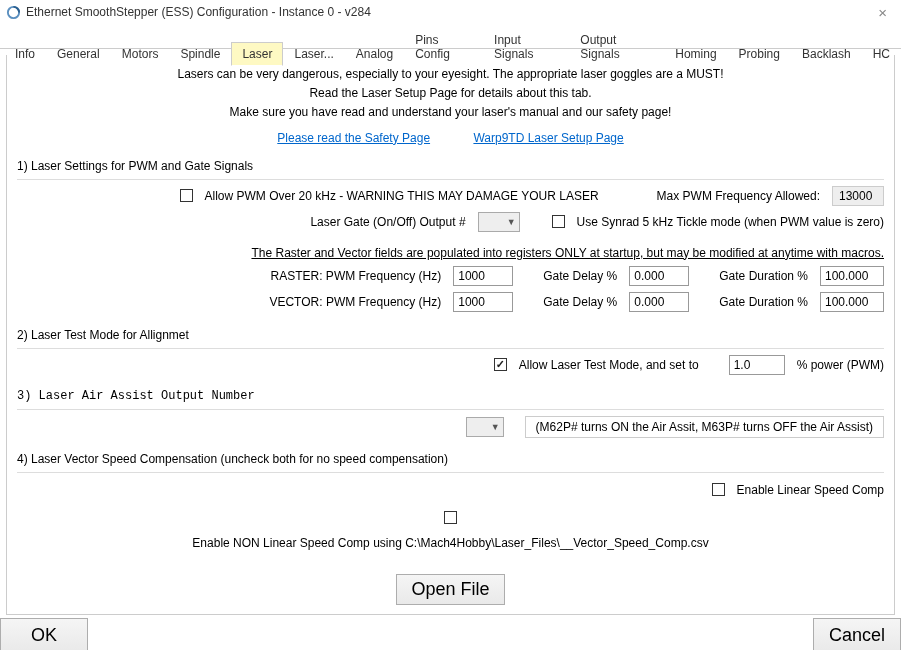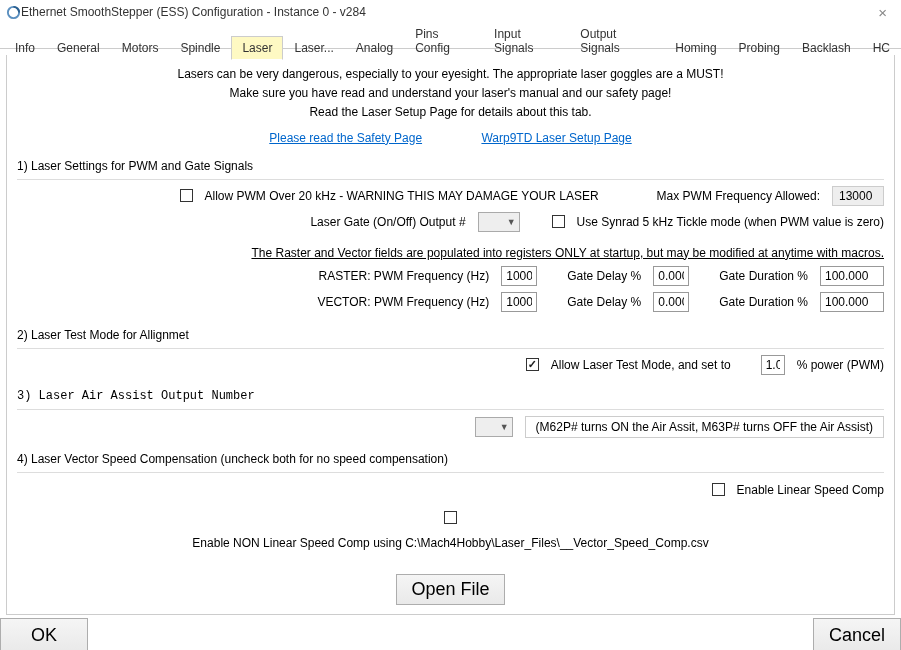--- a/index.html
+++ b/index.html
@@ -8,84 +8,84 @@
     font-family: "Segoe UI", Tahoma, sans-serif;
     font-size: 12px;
     background: #fff;
     color: #000;
   }
   .window { width: 901px; height: 650px; position: relative; background: #fff; }
   .titlebar {
     height: 24px; display: flex; align-items: center;
     padding: 0 6px; justify-content: space-between;
   }
-  .titlebar-left { display: flex; align-items: center; }
+  .titlebar-left { display: flex; align-items: center; gap: 5px; }
   .title-icon svg { width: 15px; height: 15px; display: block; }
   .title-text { font-size: 12px; color: #333; }
   .close-x { color: #888; font-size: 15px; padding: 0 8px; cursor: pointer; }
   .tabs {
     display: flex; align-items: flex-end;
     border-bottom: 1px solid #ccc;
     padding-left: 4px;
     height: 25px;
   }
   .tab {
     padding: 4px 10px; font-size: 12px; color: #333;
-    cursor: pointer; position: relative; top: 12px;
+    cursor: pointer; position: relative; top: 18px;
     border: 1px solid transparent;
   }
   .tab.active {
     border: 1px solid #ccc; border-bottom: 1px solid #fff;
     background: #fef9c3;
   }
   .content-outer {
     margin: 6px 6px 0 6px;
     border: 1px solid #ccc;
     border-top: none;
     padding: 6px 10px 16px 10px;
     height: 560px;
     position: relative;
   }
   .warning-block { text-align: center; margin: 4px 0 8px 0; line-height: 1.6; }
   .links-row { text-align: center; margin-bottom: 14px; }
-  .link { color: #0066cc; text-decoration: underline; cursor: pointer; margin: 0 28px; }
+  .link { color: #0066cc; text-decoration: underline; cursor: pointer; margin: 0 20px; }
   .section-title { margin: 10px 0 6px 0; }
   .hr { border-top: 1px solid #ddd; margin: 6px 0 2px 0; }
   .row { display: flex; align-items: center; gap: 12px; margin: 6px 0; flex-wrap: nowrap; justify-content: flex-end; }
   .chk {
     width: 13px; height: 13px; border: 1px solid #333;
     display: inline-flex; align-items: center; justify-content: center;
     background: #fff; cursor: pointer; flex-shrink: 0;
   }
   .chk.checked::after {
     content: "✓"; font-size: 11px; line-height: 1; color: #222; font-weight: bold;
   }
   .num-input {
-    width: 36px; padding: 2px 4px; font-size: 12px;
+    width: 60px; padding: 2px 4px; font-size: 12px;
     border: 1px solid #999; background: #fff;
   }
   .num-input.wide { width: 64px; }
   .readonly-box {
     background: #eee; border: 1px solid #ccc;
     padding: 2px 6px; width: 52px; display: inline-block;
   }
   .combobox {
     display: inline-flex; align-items: center; justify-content: flex-end;
     width: 42px; height: 20px; border: 1px solid #aaa;
     background: #eee; padding: 0 3px; cursor: pointer;
   }
   .combobox .chev { font-size: 9px; color: #555; }
   .gate-row .label { min-width: 165px; }
   .btn {
     border: 1px solid #adadad; background: linear-gradient(#f5f5f5,#e9e9e9);
     padding: 4px 14px; font-size: 18px; cursor: pointer;
   }
   .box-outline {
     display: inline-flex; align-items: center; gap: 8px;
-    border: 1px solid #ccc; padding: 3px 10px;
+    border: 1px solid #ccc; padding: 3px 10px; margin-left: 9px;
   }
   .bottom-buttons {
     position: absolute; left: 0; right: 0; top: 618px;
     display: flex; justify-content: space-between; gap: 10px;
   }
   .bottom-buttons .btn { width: 88px; text-align: center; padding: 6px 0; }
   .nowrap { white-space: nowrap; }
 </style>
 </head>
 <body>
@@ -119,22 +119,22 @@
     <div class="tab">Homing</div>
     <div class="tab">Probing</div>
     <div class="tab">Backlash</div>
     <div class="tab">HC</div>
   </div>
 
   <div class="content-outer">
 
     <div class="warning-block">
       <div>Lasers can be very dangerous, especially to your eyesight. The appropriate laser goggles are a MUST!</div>
+      <div>Read the Laser Setup Page for details about this tab.</div>
       <div>Make sure you have read and understand your laser's manual and our safety page!</div>
-      <div>Read the Laser Setup Page for details about this tab.</div>
     </div>
 
     <div class="links-row">
       <span class="link">Please read the Safety Page</span>
       <span class="link">Warp9TD Laser Setup Page</span>
     </div>
 
     <div class="section-title">1) Laser Settings for PWM and Gate Signals</div>
     <div class="hr"></div>
 
@@ -181,21 +181,21 @@
       <span class="nowrap">Gate Duration %</span>
       <input type="text" class="num-input wide" value="100.000" style="">
     </div>
 
     <div class="section-title" style="margin-top:16px;">2) Laser Test Mode for Allignmet</div>
     <div class="hr"></div>
     <div class="row">
       <span class="chk checked"></span>
       <span class="nowrap">Allow Laser Test Mode, and set to</span>
       <span style="width:6px;"></span>
-      <input type="text" class="num-input" style="width: 24px;" value="1.0">
+      <input type="text" class="num-input" style="width: 56px;" value="1.0">
       <span class="nowrap">% power (PWM)</span>
     </div>
 
     <div class="section-title" style="margin-top:14px;font-family:Liberation Mono, monospace;">3) Laser Air Assist Output Number</div>
     <div class="hr"></div>
     <div class="row">
       <span class="combobox" style="width:38px;">
         <span class="chev">▼</span>
       </span>
       <span class="box-outline">

